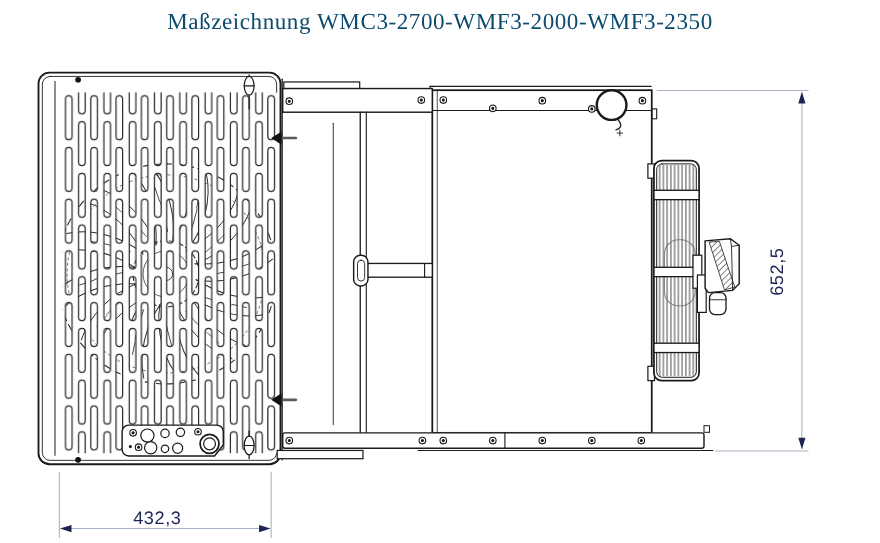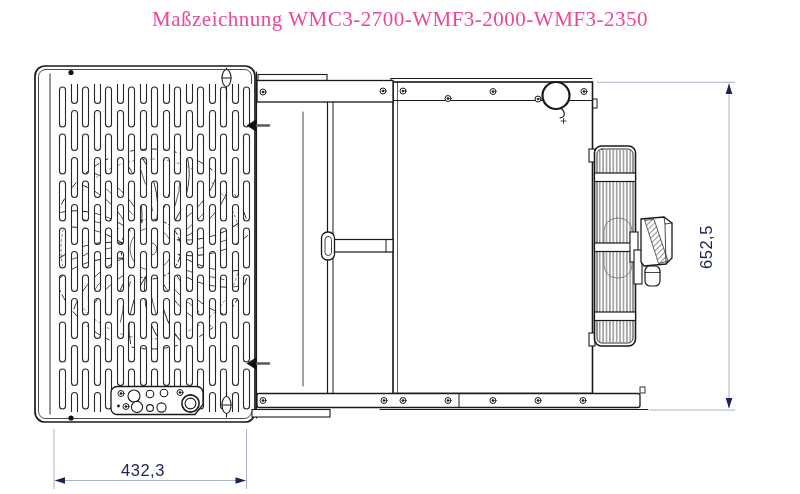--- a/index.html
+++ b/index.html
@@ -1,20 +1,20 @@
 <!DOCTYPE html>
 <html><head>
 <meta charset="utf-8">
 <style>
   html,body{margin:0;padding:0;background:#ffffff;}
   body{width:800px;height:494px;position:relative;overflow:hidden;
        font-family:"Liberation Sans",sans-serif;}
   h1#title{position:absolute;top:7px;left:0;width:100%;margin:0;
        text-align:center;font-family:"Liberation Serif",serif;
-       font-weight:400;font-size:21px;color:#ec4899;letter-spacing:.5px;}
+       font-weight:400;font-size:21px;color:#0c4a6e;letter-spacing:.5px;}
   svg#drawing{position:absolute;top:0;left:0;}
   .dimtext{font-family:"Liberation Sans",sans-serif;font-size:16.5px;
        fill:#1c2455;letter-spacing:0.5px;}
 </style>
 </head>
 <body>
 
 <h1 id="title">Maßzeichnung WMC3-2700-WMF3-2000-WMF3-2350</h1>
 
 <svg id="drawing" width="800" height="494" viewBox="0 0 800 494">

